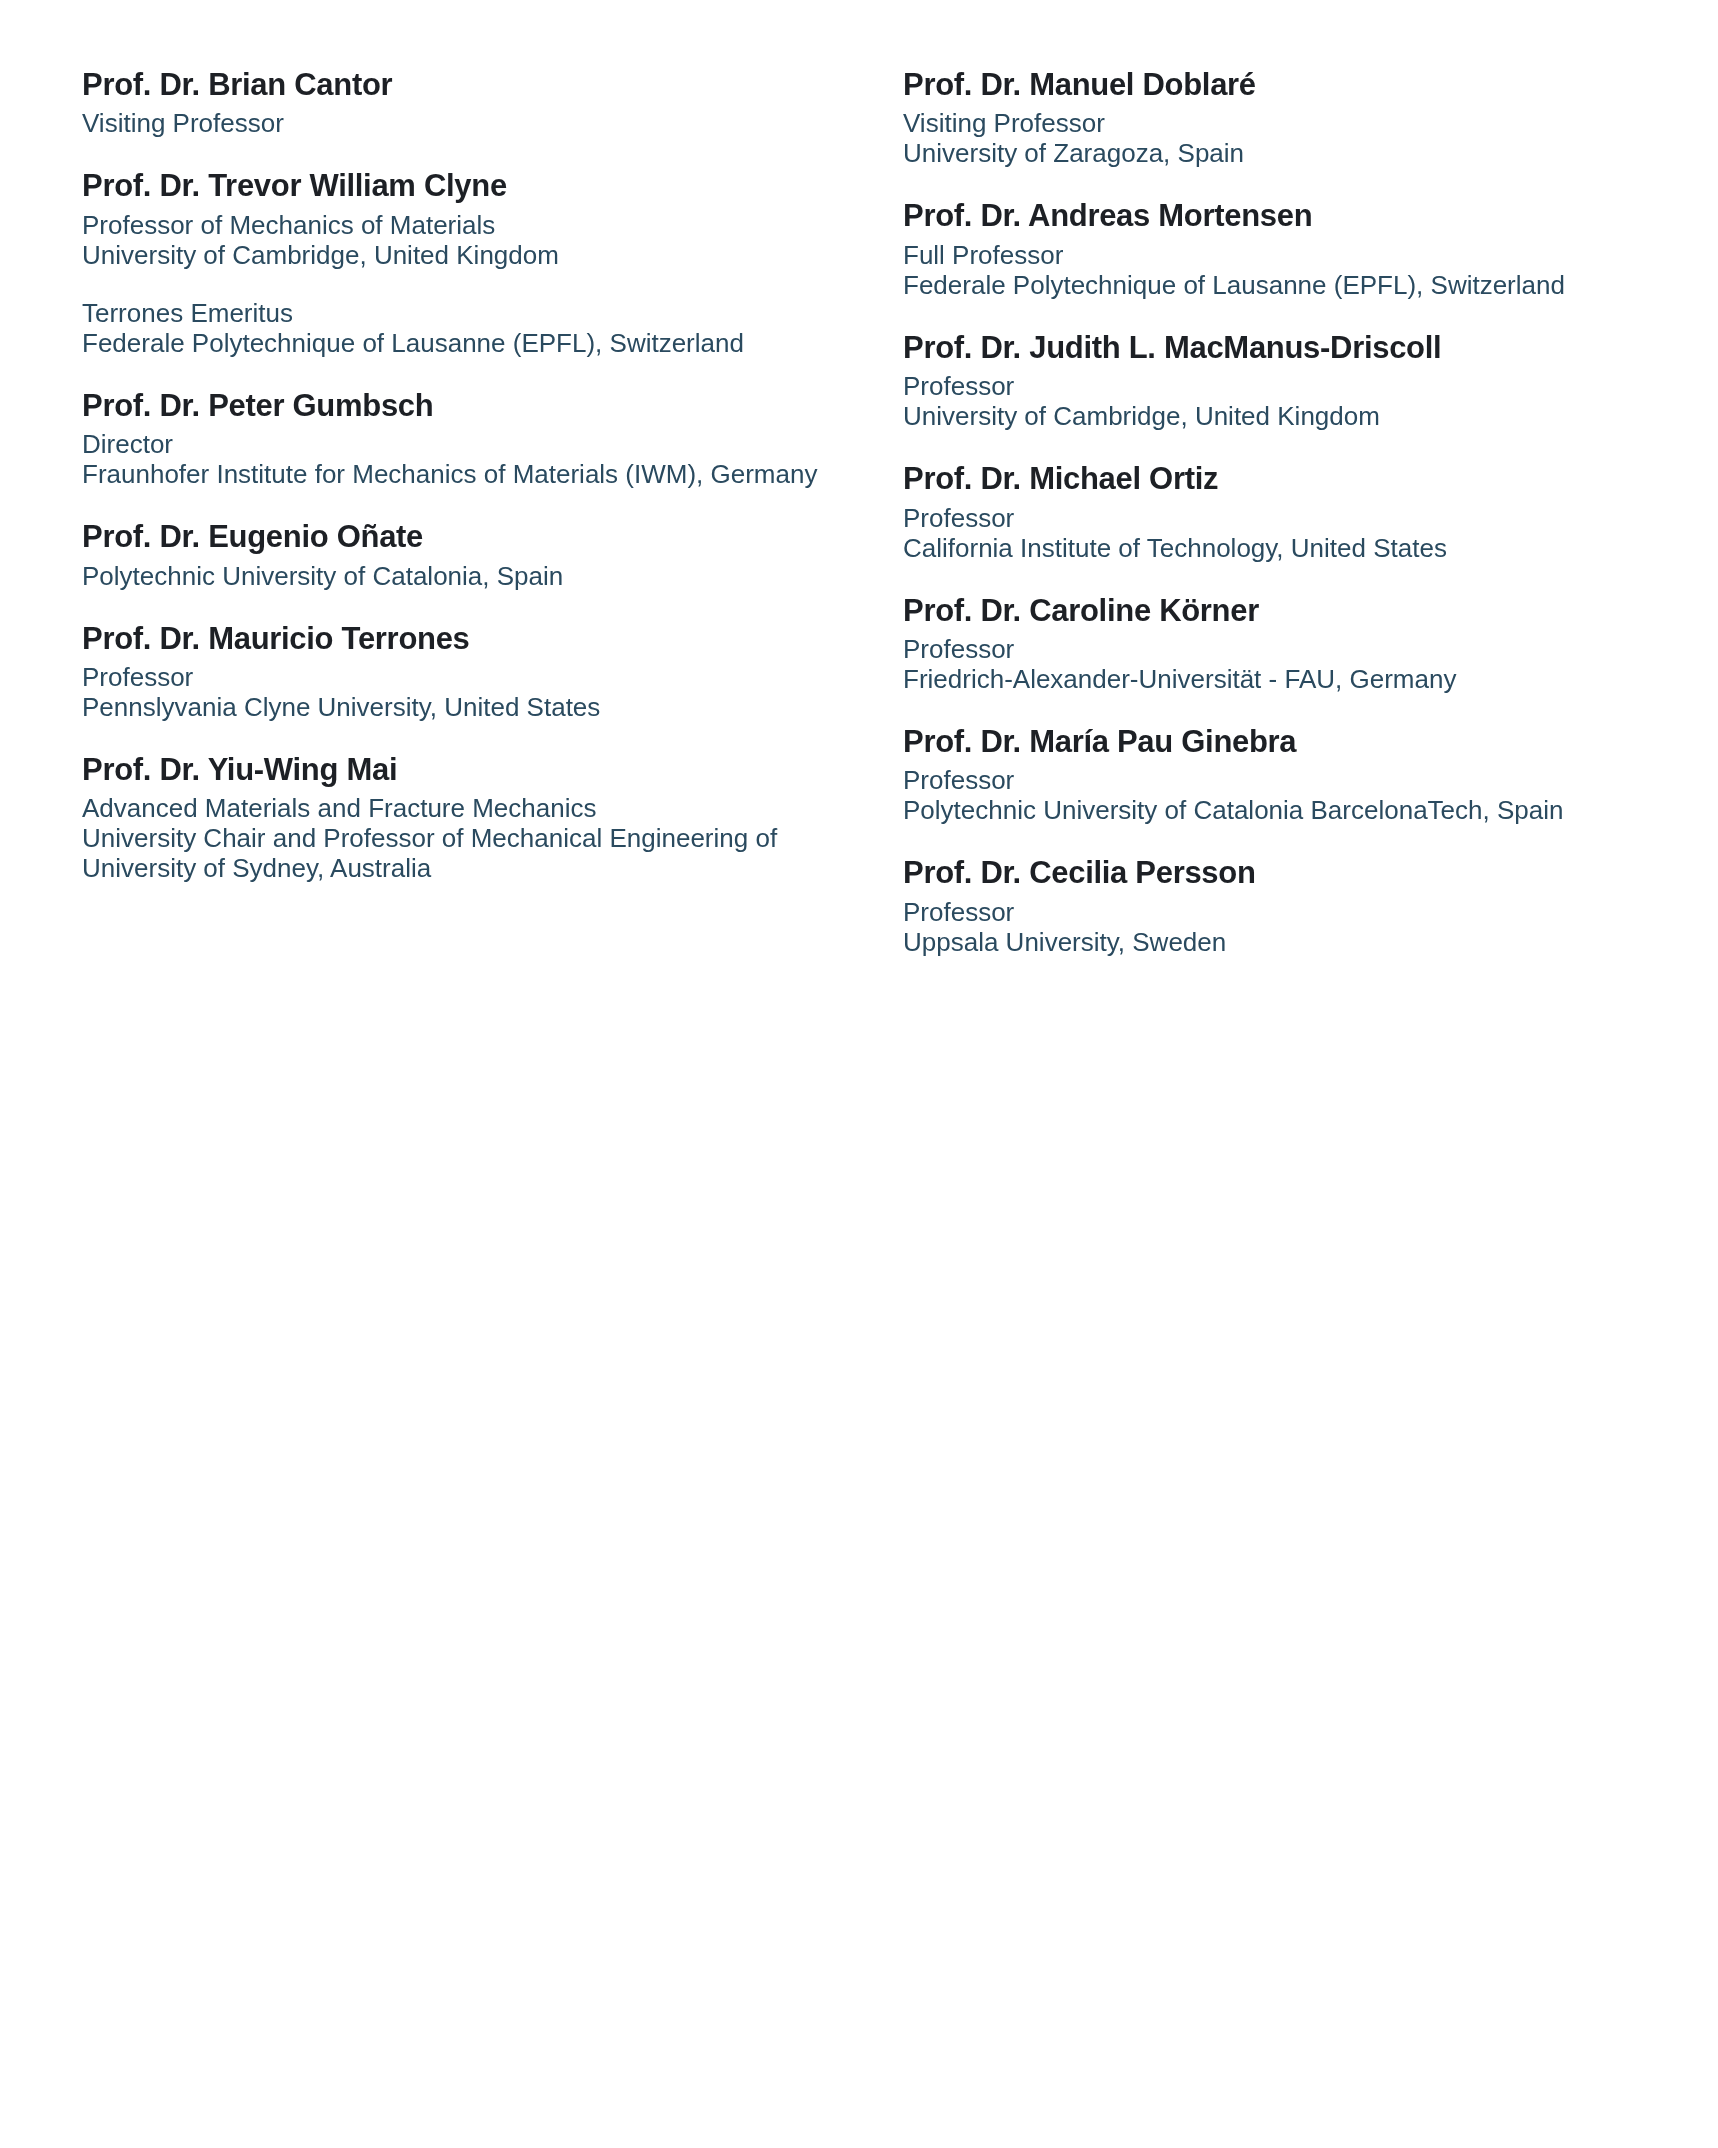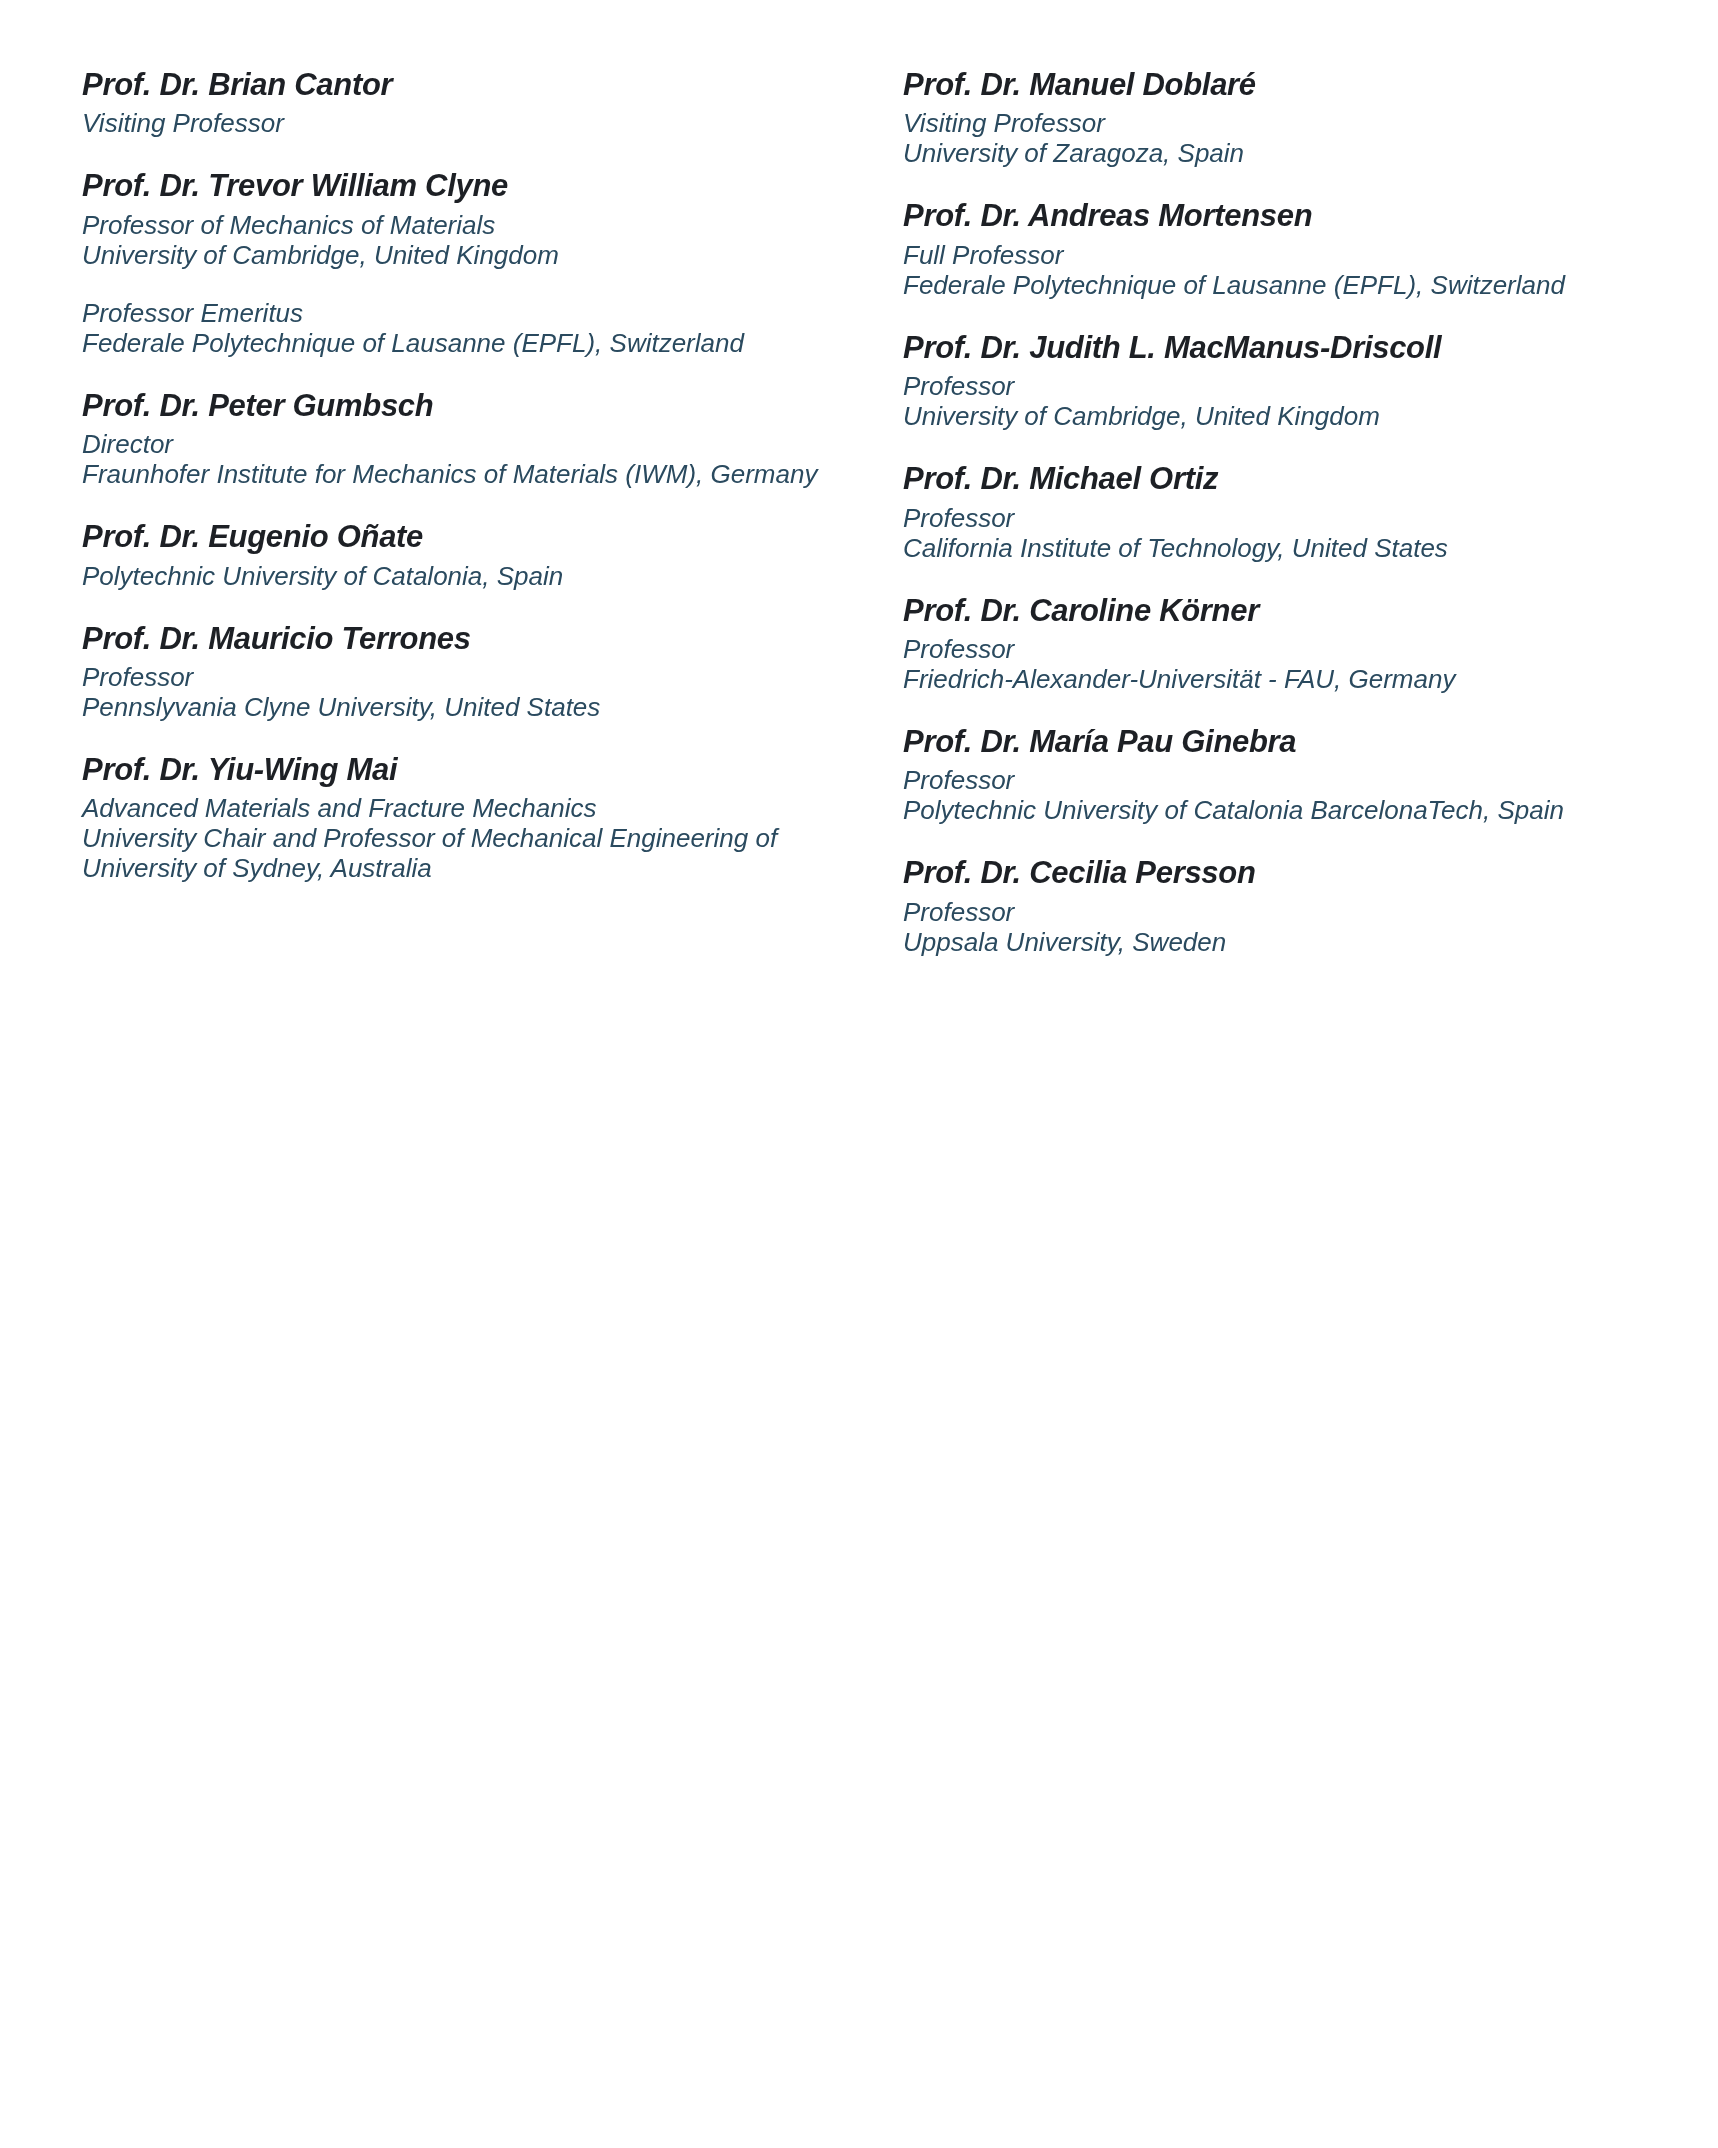--- a/index.html
+++ b/index.html
@@ -12,21 +12,20 @@
     min-height: 2148px;
     font-family: "Liberation Sans", sans-serif;
     --heading-color: #1d2025;
     --body-color: #2a4a5f;
   }
   .board {
     display: flex;
     flex-direction: row;
     padding: 65px 0 0 82px;
     box-sizing: border-box;
-    font-style: italic;
   }
   .col {
     width: 821px;
     flex: 0 0 auto;
   }
   .member {
     margin: 0 0 28px 0;
   }
   .member-name {
     margin: 0 0 3.4px 0;
@@ -56,21 +55,21 @@
 
   <div class="member">
     <h3 class="member-name">Prof. Dr. Trevor William Clyne</h3>
 
   <div class="member-line">Professor of Mechanics of Materials</div>
         <div class="member-line">University of Cambridge, United Kingdom</div>
       </div>
 
   <div class="member">
 
-  <div class="member-line">Professor Emeritus</div>
+  <div class="member-line">Terrones Emeritus</div>
         <div class="member-line">Federale Polytechnique of Lausanne (EPFL), Switzerland</div>
       </div>
 
   <div class="member">
     <h3 class="member-name">Prof. Dr. Peter Gumbsch</h3>
 
   <div class="member-line">Director</div>
         <div class="member-line">Fraunhofer Institute for Mechanics of Materials (IWM), Germany</div>
       </div>
 

